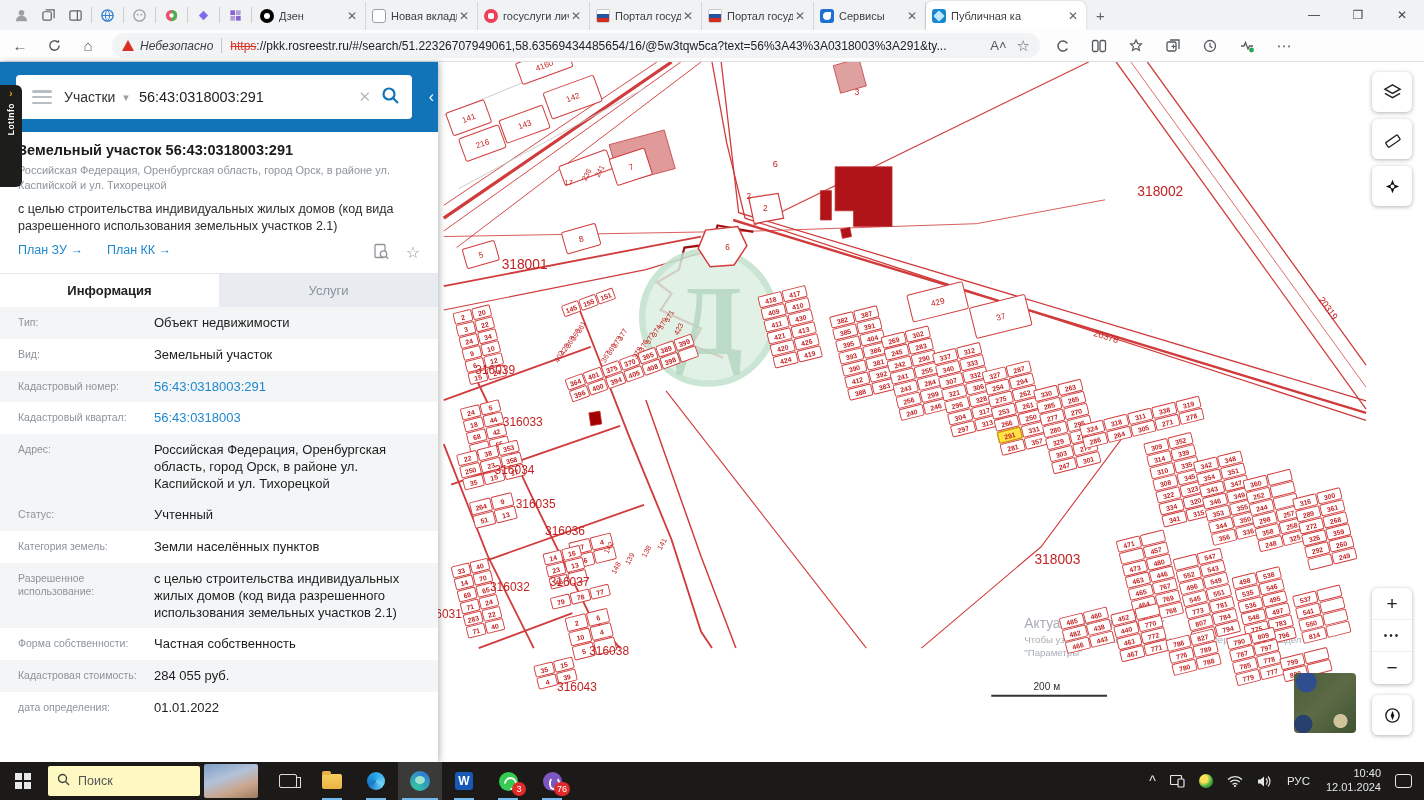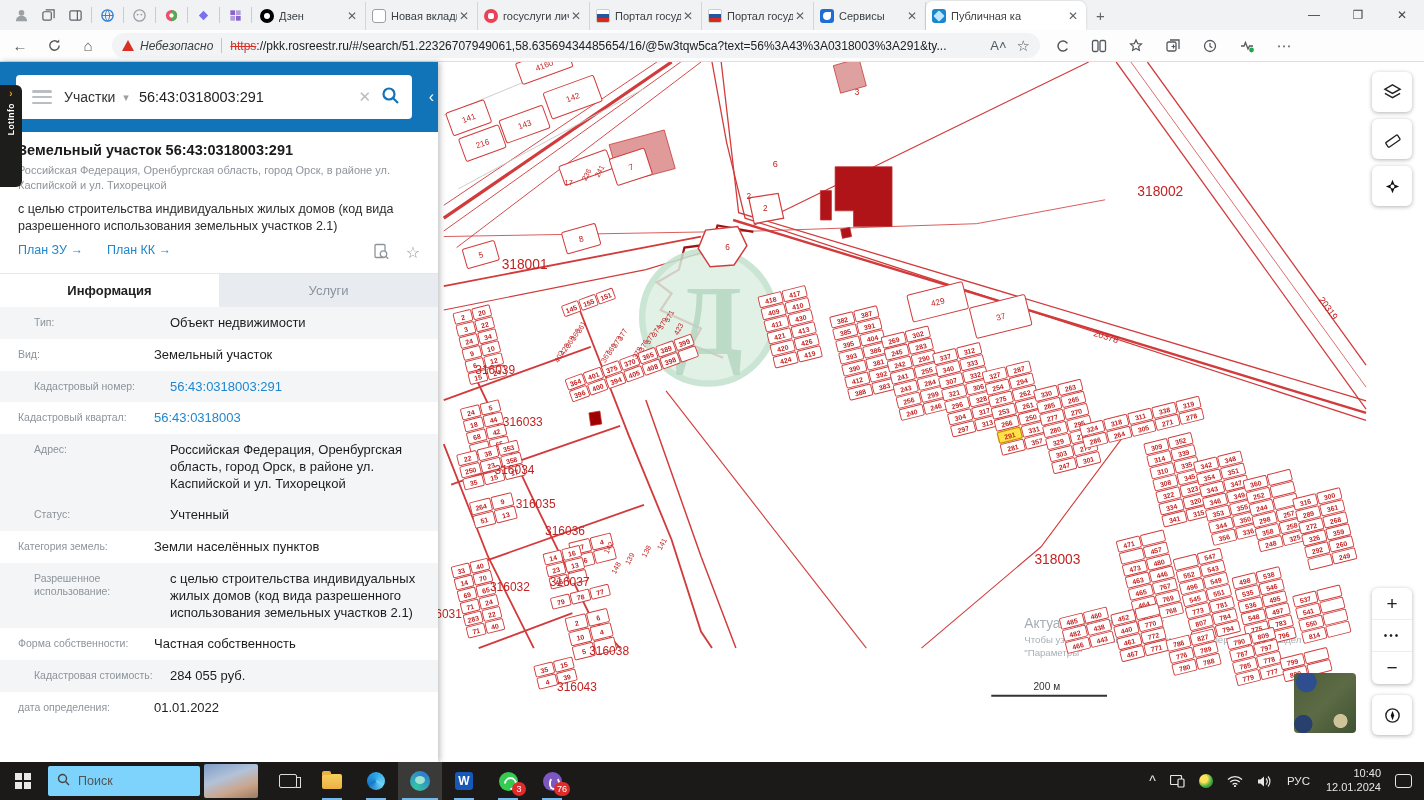--- a/index.html
+++ b/index.html
@@ -64,21 +64,21 @@
   .psub { font-size:11px; color:#8d949b; margin-top:5px; line-height:1.35; }
   .pusage { font-size:12.5px; color:#2b2b2b; margin-top:8px; line-height:1.35; }
   .plinks { display:flex; align-items:flex-start; margin-top:9px; padding-bottom:9px; }
   .plink { color:#1e87cf; font-size:12.5px; margin-right:24px; }
   .plink-icons { margin-left:auto; display:flex; gap:16px; color:#8d949b; }
   .ptabs { display:flex; height:34px; border-top:1px solid #e3e7ea; }
   .ptab { flex:1; display:flex; align-items:center; justify-content:center; font-size:13px; }
   .ptab.active { background:#fff; color:#222; font-weight:bold; }
   .ptab.inactive { background:#e8ecf0; color:#8a939c; }
   .irow { display:flex; }
-  .irow.odd { background:#f3f5f7;padding-left:16px; }
+  .irow.odd { background:#f3f5f7; }
   .irow.even { background:#ffffff; }
   .ilabel { width:152px; padding:9px 6px 9px 18px; font-size:10.5px; color:#8d949b; line-height:1.3; flex:none; }
   .ivalue { flex:1; padding:7px 12px 7px 2px; font-size:13px; color:#1d1d1d; line-height:1.32; }
   .ivalue.link { color:#1e87cf; }
 
   .lotinfo { position:absolute; left:0; top:23px; width:22px; height:102px; background:#1d1d1b; border-radius:0 6px 6px 0; z-index:12; display:flex; flex-direction:column; align-items:center; }
   .lotinfo .arr { color:#f0a020; font-size:10px; font-weight:bold; margin-top:3px; }
   .lotinfo .vtext { color:#fff; font-size:8.5px; font-weight:bold; writing-mode:vertical-rl; transform:rotate(180deg); letter-spacing:.5px; margin-top:4px; }
 
   
@@ -91,21 +91,21 @@
     background: radial-gradient(circle at 20% 15%, #2e4e8f 0 14%, transparent 15%),
                 radial-gradient(circle at 75% 80%, #cfc39a 0 10%, transparent 11%),
                 radial-gradient(circle at 15% 85%, #27406e 0 12%, transparent 13%),
                 linear-gradient(135deg,#4a5d3a,#5d6b45 50%,#3f5233); }
 
   
   .taskbar { position:absolute; left:0; top:762px; width:1424px; height:38px; background:#1b1a19; display:flex; align-items:center; z-index:20; }
   .startbtn { width:46px; height:38px; display:flex; align-items:center; justify-content:center; }
   .winlogo { width:16px; height:16px; display:grid; grid-template-columns:7px 7px; grid-template-rows:7px 7px; gap:2px; }
   .winlogo div { background:#e8e8e8; }
-  .tsearch { width:152px; height:30px; background:#7dd3fc; border-radius:2px; display:flex; align-items:center; padding:0 9px; margin-left:2px; }
+  .tsearch { width:152px; height:30px; background:#fef9c3; border-radius:2px; display:flex; align-items:center; padding:0 9px; margin-left:2px; }
   .tsearch .sg { color:#444; font-size:12px; margin-right:8px; }
   .tsearch .stext { color:#555; font-size:12.5px; }
   .widgetthumb { width:54px; height:34px; margin-left:4px; border-radius:2px; background:linear-gradient(160deg,#7f9ec9 0%,#b3c2d8 40%,#caa58c 70%,#9c7b60 100%); }
   .tbicons { display:flex; align-items:center; height:38px; margin-left:8px; }
   .tbi { width:44px; height:38px; display:flex; align-items:center; justify-content:center; position:relative; }
   .tbi.activeapp { background:#3a3a39; }
   .underline { position:absolute; bottom:0; left:12px; right:12px; height:2px; background:#76b9ed; }
   .tbi.activeapp .underline { left:4px; right:4px; }
   .badge { position:absolute; right:4px; bottom:4px; min-width:14px; height:14px; background:#e02b2b; color:#fff; border-radius:7px; font-size:9px; display:flex; align-items:center; justify-content:center; padding:0 3px; }
   .ic-taskview { width:18px; height:14px; border:1.5px solid #ddd; border-radius:2px; position:relative; }

